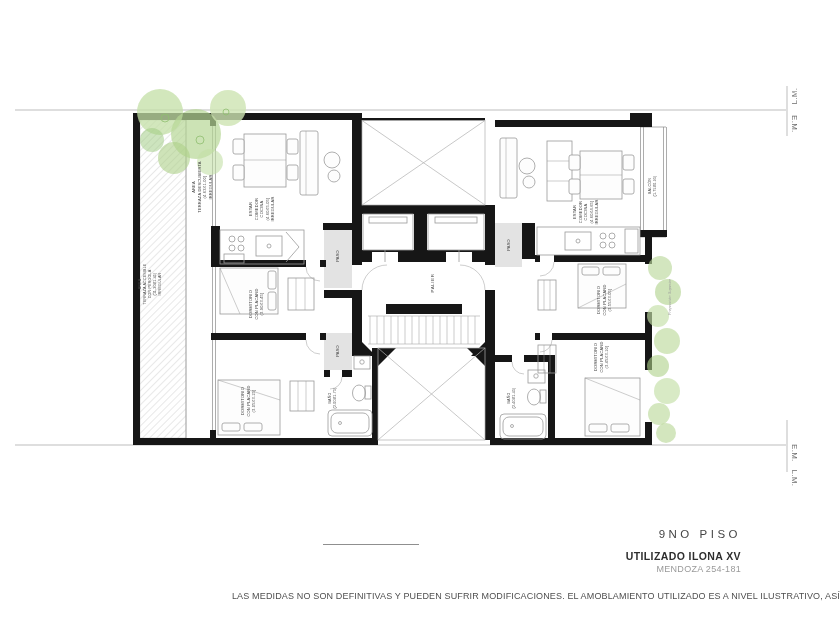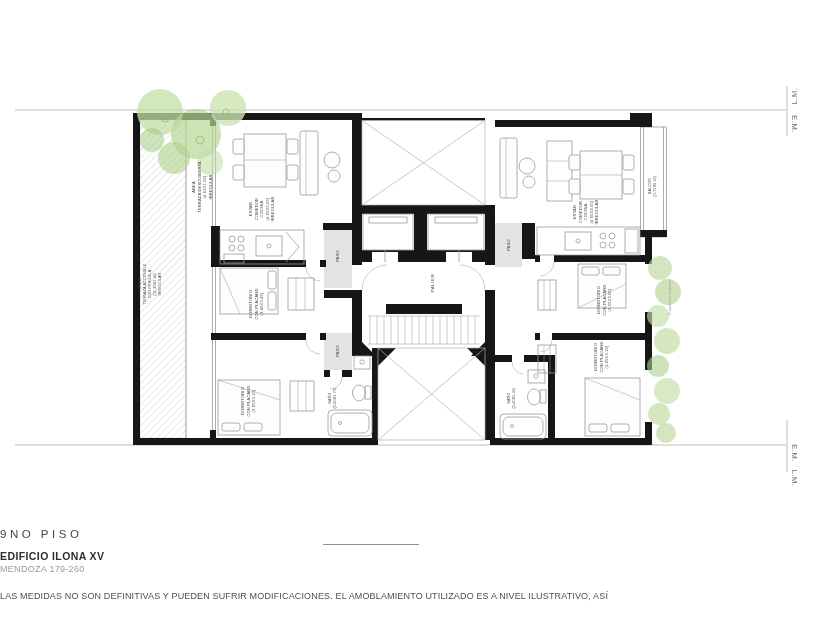--- a/index.html
+++ b/index.html
@@ -8,26 +8,26 @@
   svg{position:absolute;left:0;top:0;}
   .plan-label{position:absolute;transform:translate(-50%,-50%) rotate(-90deg);
       font-size:4px;line-height:1.4;color:#474747;white-space:pre-line;text-align:center;
       letter-spacing:.2px;transform-origin:center center;}
   .plan-label.sm{font-size:3.6px;}
   .plan-label.md{font-size:4.4px;letter-spacing:.6px;}
   .plan-label.note{font-size:3.6px;color:#9a9a9a;font-style:italic;}
   .marker{position:absolute;font-size:7.5px;color:#6e6e6e;letter-spacing:.5px;
       transform:translate(-50%,-50%) rotate(-90deg);}
   .marker.flip{transform:translate(-50%,-50%) rotate(90deg);}
-  #footer{position:absolute;left:0;top:528px;width:741px;text-align:left;color:#3d3d3d;}
+  #footer{position:absolute;left:0;top:528px;width:741px;text-align:right;color:#3d3d3d;}
   #floor-title{font-size:11.5px;letter-spacing:3.5px;color:#454545;}
   #title-rule{width:96px;height:0;border-top:1.4px solid #8f8f8f;margin:4px auto 5px auto;}
   #building-name{font-size:10.5px;font-weight:bold;color:#2e2e2e;letter-spacing:.4px;}
   #building-address{font-size:9px;color:#9a9a9a;margin-top:2px;letter-spacing:.3px;}
-  #disclaimer{position:absolute;left:0;top:591px;width:840px;text-align:left;
+  #disclaimer{position:absolute;left:0;top:591px;width:840px;text-align:right;
       font-size:9px;line-height:11.5px;color:#4f4f4f;letter-spacing:.15px;}
 </style>
 </head>
 <body>
 
 <div id="page">
 
   <svg width="840" height="630" viewBox="0 0 840 630">
     <defs>
       <pattern id="hatch" width="5" height="5" patternUnits="userSpaceOnUse" patternTransform="rotate(45)">
@@ -338,21 +338,21 @@
   <div class="plan-label note" style="left:671px;top:297px;">Proyección Superior</div>
 
   <div class="marker" style="left:794px;top:96px;">L.M.</div>
   <div class="marker flip" style="left:794px;top:124px;">E.M.</div>
   <div class="marker flip" style="left:794px;top:453px;">E.M.</div>
   <div class="marker flip" style="left:794px;top:478px;">L.M.</div>
 
   <div id="footer">
     <div id="floor-title">9NO PISO</div>
     <div id="title-rule"></div>
-    <div id="building-name">EDIFICIO ILONA XV</div>
-    <div id="building-address">MENDOZA 179-260</div>
+    <div id="building-name">UTILIZADO ILONA XV</div>
+    <div id="building-address">MENDOZA 254-181</div>
   </div>
 
   <div id="disclaimer">
     <div>LAS MEDIDAS NO SON DEFINITIVAS Y PUEDEN SUFRIR MODIFICACIONES. EL AMOBLAMIENTO UTILIZADO ES A NIVEL ILUSTRATIVO, ASÍ</div>
   </div>
 
 </div>
 
 </body></html>

